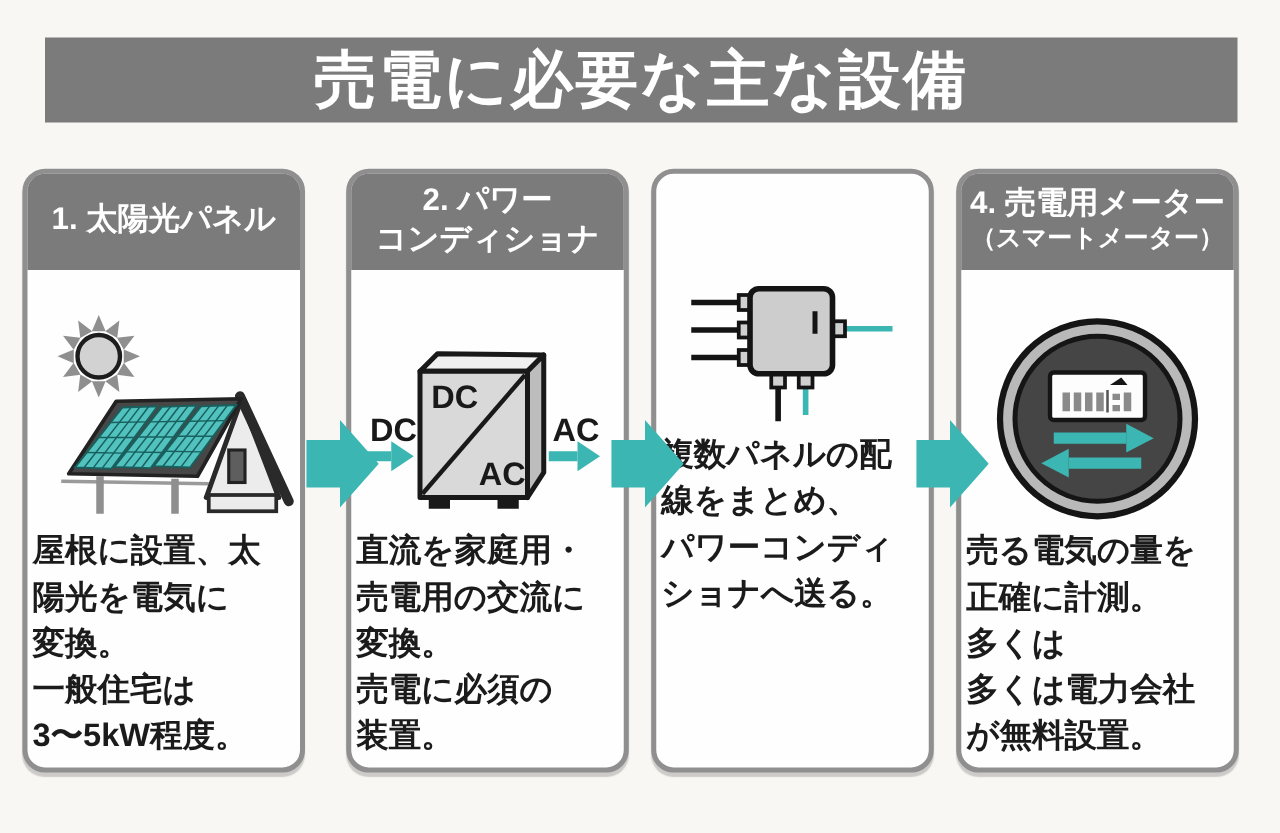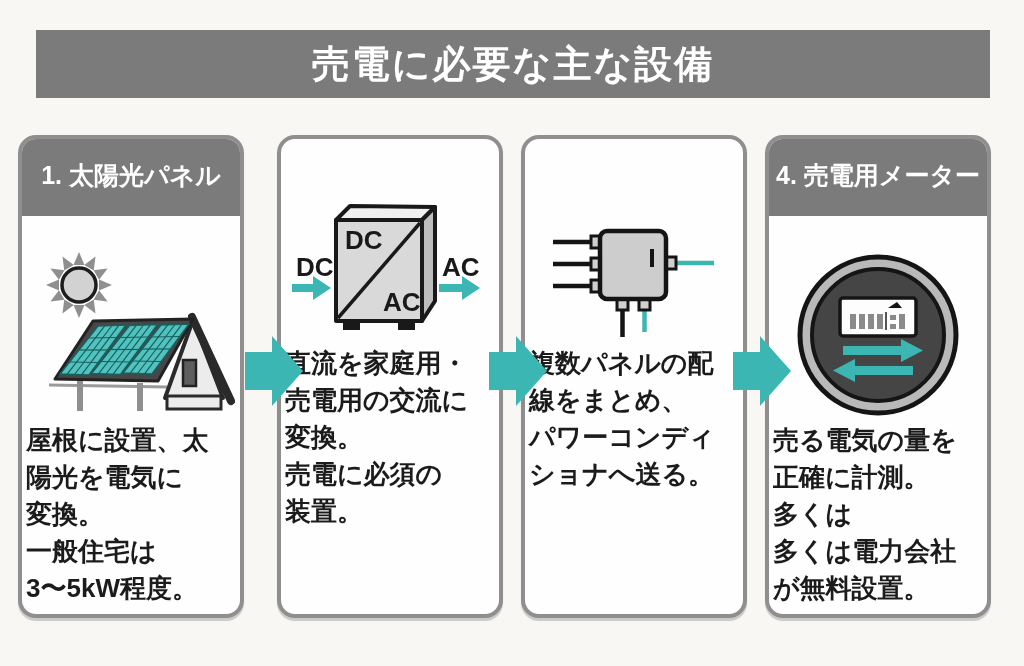--- a/index.html
+++ b/index.html
@@ -8,21 +8,21 @@
     background:#f9f7f4;
     font-family:"Liberation Sans","DejaVu Sans",sans-serif;
     color:#1b1b1b;
   }
   .title-bar{
     position:absolute;left:36px;top:30px;width:954px;height:68px;
     background:#7b7b7b;
     display:flex;align-items:center;justify-content:center;
   }
   .title-bar h1{
-    margin:0;color:#ffffff;font-size:38px;font-weight:800;letter-spacing:2px;
+    margin:0;color:#ffffff;font-size:50px;font-weight:800;letter-spacing:2px;
   }
   .card{
     position:absolute;top:135px;width:226px;height:483px;
     background:#fefefe;border:4px solid #8f8f8f;border-radius:18px;
     box-sizing:border-box;overflow:hidden;
     box-shadow:0 3px 1px rgba(0,0,0,0.18);
   }
   .card1{left:18px;} .card2{left:277px;} .card3{left:521px;} .card4{left:765px;}
   .card-header{
     height:81px;margin:-4px -4px 0 -4px;background:#7b7b7b;
@@ -100,20 +100,24 @@
     </svg>
   </div>
   <div class="card-text">屋根に設置、太
 陽光を電気に
 変換。
 一般住宅は
 3〜5kW程度。</div>
 </div>
 
 <div class="card card2">
+  <div class="card-header">
+    <div class="hl1">2. パワー</div>
+    <div class="hl2">コンディショナ</div>
+  </div>
   <div class="icon-area">
     <svg width="200" height="140" viewBox="0 0 200 140">
       <polygon points="46,19 60,5 145,6 132,19" fill="#f0f0f0" stroke="#191919" stroke-width="4" stroke-linejoin="round"></polygon>
       <polygon points="132,19 145,6 145,100 132,120" fill="#bdbdbd" stroke="#191919" stroke-width="4" stroke-linejoin="round"></polygon>
       <rect x="46" y="19" width="86" height="101" fill="#d9d9d9" stroke="#191919" stroke-width="4" stroke-linejoin="round"></rect>
       <line x1="48" y1="117" x2="130" y2="22" stroke="#191919" stroke-width="3.5"></line>
       <rect x="53" y="120" width="17" height="9" fill="#191919"></rect>
       <rect x="108" y="120" width="17" height="9" fill="#191919"></rect>
       <text x="55" y="48" font-size="26" font-weight="800" fill="#191919">DC</text>
       <text x="93" y="110" font-size="26" font-weight="800" fill="#191919">AC</text>
@@ -157,20 +161,21 @@
   </div>
   <div class="card-text">複数パネルの配
 線をまとめ、
 パワーコンディ
 ショナへ送る。</div>
 </div>
 
 <div class="card card4">
   <div class="card-header">
     <div class="hl1">4. 売電用メーター</div>
+    <div class="hl2 small">（スマートメーター）</div>
   </div>
   <div class="icon-area off8">
     <svg width="170" height="166" viewBox="0 0 170 166">
       <circle cx="85" cy="83" r="78" fill="#b9b9b9" stroke="#151515" stroke-width="5"></circle>
       <circle cx="85" cy="83" r="66" fill="#454545" stroke="#151515" stroke-width="4"></circle>
       <rect x="47" y="46" width="76" height="38" rx="3" fill="#fdfdfd" stroke="#151515" stroke-width="3.5"></rect>
       <polygon points="95,56 109,56 104,50" fill="#151515"></polygon>
       <g fill="#8a8a8a">
         <rect x="57" y="62" width="6" height="15"></rect>
         <rect x="66" y="62" width="6" height="15"></rect>

